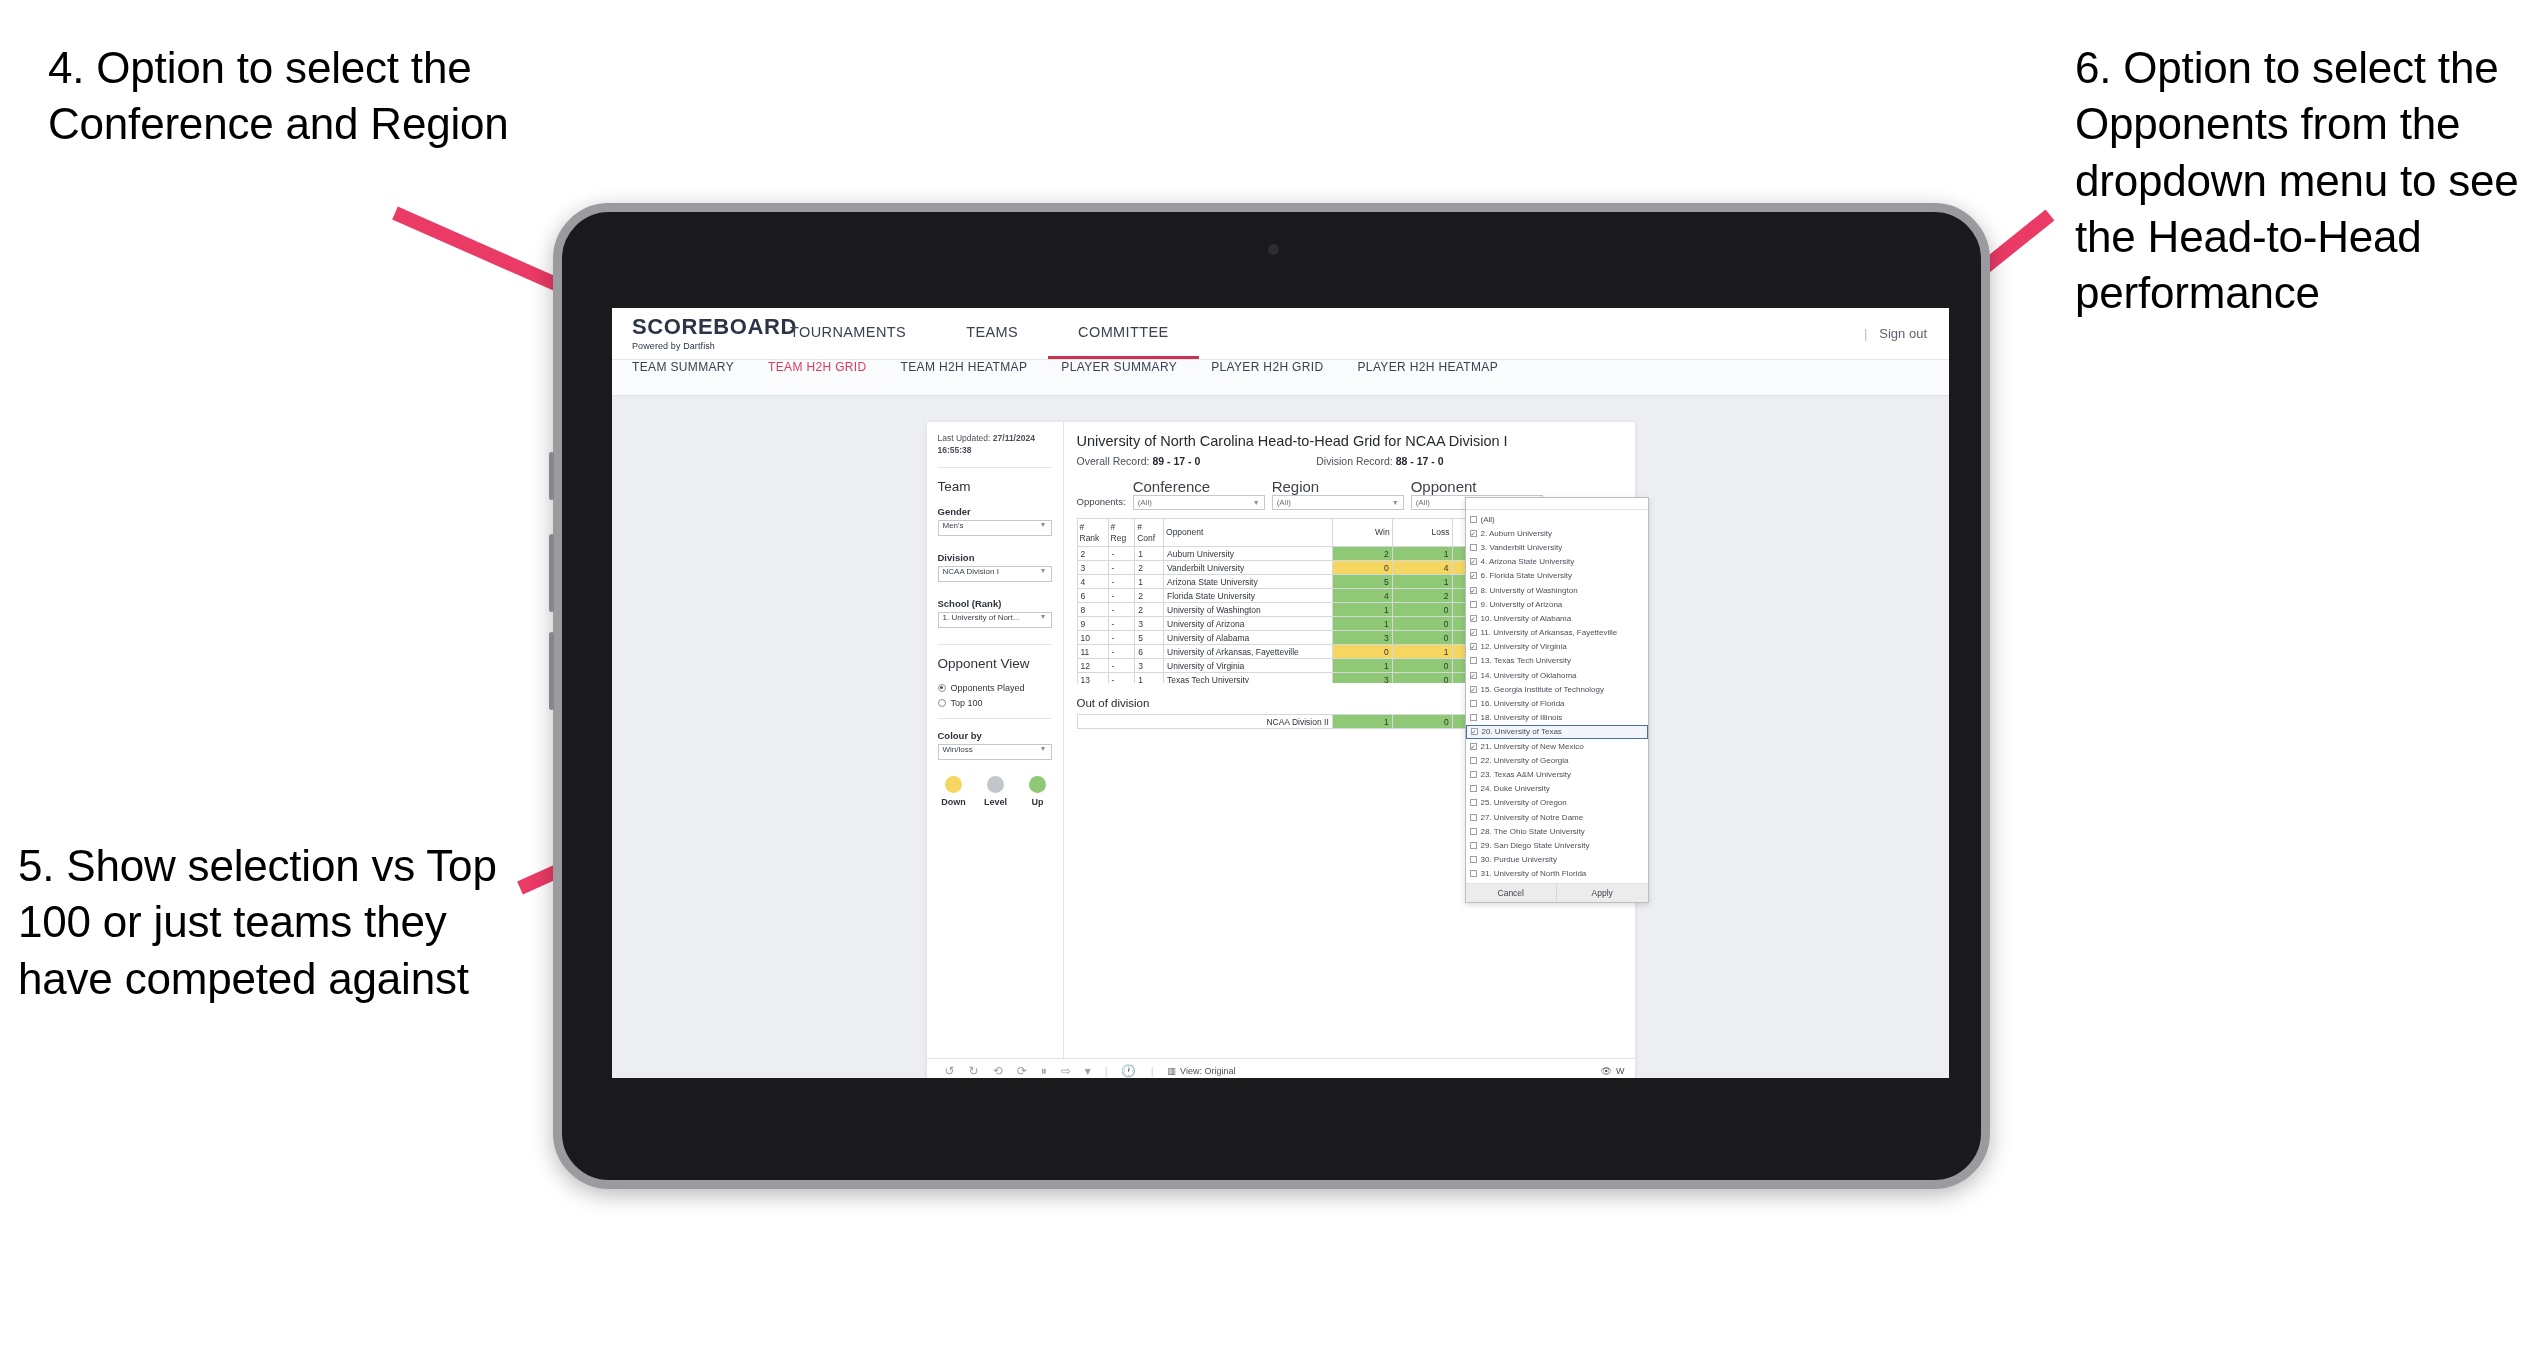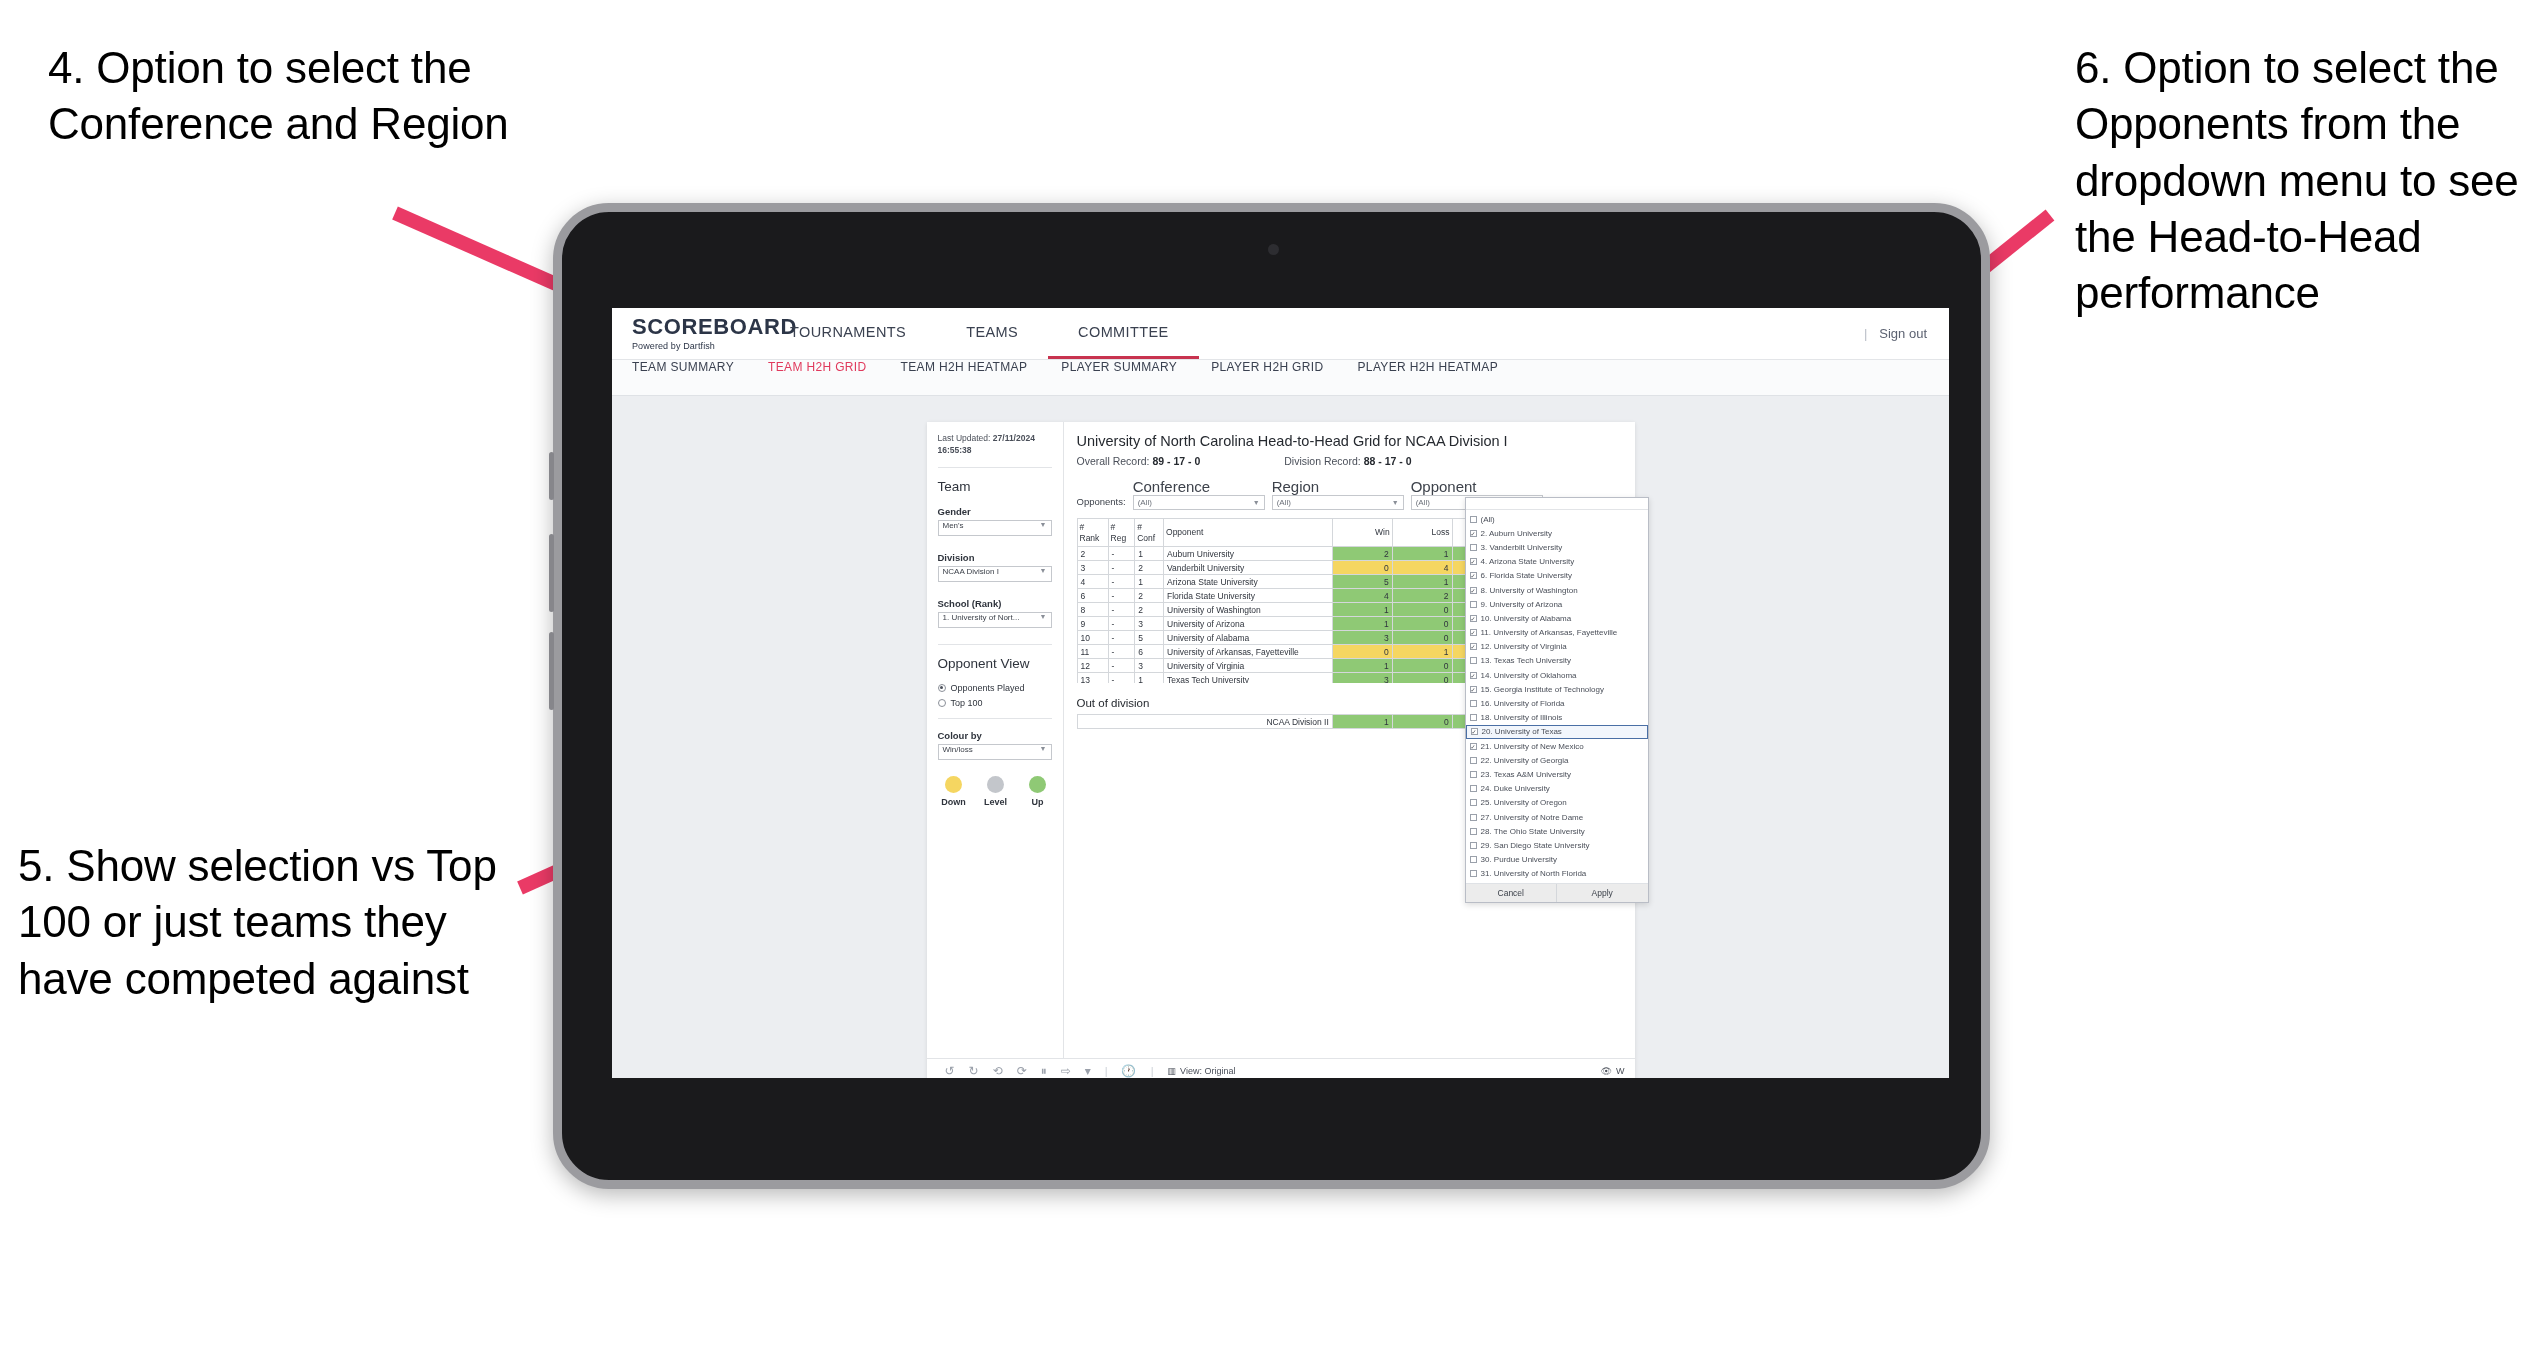--- a/index.html
+++ b/index.html
@@ -102,21 +102,21 @@
   .radio-lbl { font-size:9px; color:#2f343d; }
   .legend { display:flex; gap:14px; margin-top:16px; padding-left:2px;font-weight:bold;}
   .legend-item { text-align:center; width:30px; }
   .dot { width:17px; height:17px; border-radius:50%; margin:0 auto 4px auto; }
   .legend-lbl { font-size:9px; color:#2f343d; }
 
   
   .rpanel { flex:1; padding: 11px 0 0 13px; min-width:0; position:relative; }
   .h2h-title { font-size:14.5px; color:#25292f; margin-bottom:6px; white-space:nowrap;}
   .records { display:flex; font-size:10.5px; color:#4a4f59; margin-bottom:11px; }
-  .records .rec2 { margin-left: 84px; }
+  .records .rec2 { margin-left: 116px; }
   .records b { color:#25292f; }
 
   .filters { display:flex; align-items:flex-end; gap:7px; margin-bottom:8px; }
   .filters .oplabel { font-size:9.5px; color:#3d424b; padding-bottom:3px; }
   .fgroup { width:132px; }
   .fgroup .flabel { font-size:15px; color:#3d424b; margin-bottom:0; }
   .fsel {
     height:15px; border:1px solid #c5c8cd; background:#fff; font-size:8px; color:#6c717a;
     display:flex; align-items:center; padding:0 4px; position:relative; cursor:pointer;
   }

